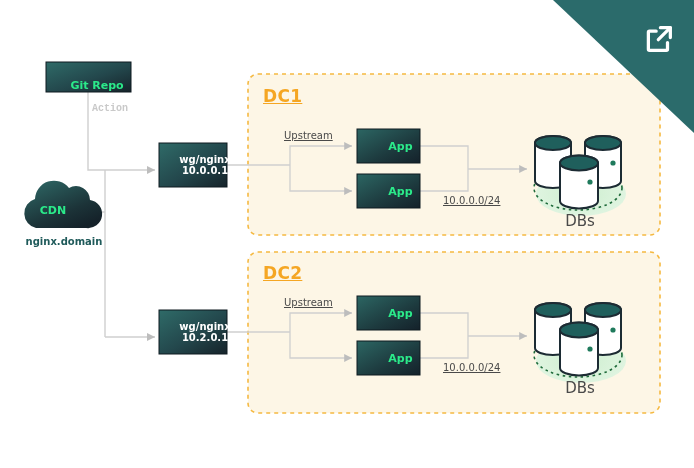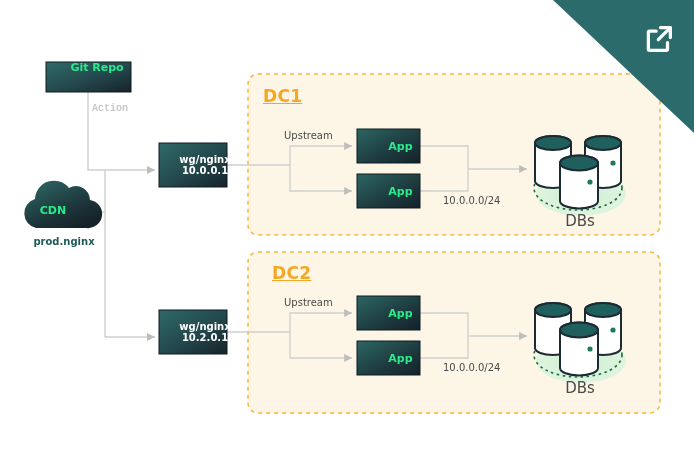--- a/index.html
+++ b/index.html
@@ -32,20 +32,21 @@
     display:flex;align-items:center;justify-content:center;
     flex-direction:column;
     font-weight:bold;
     margin-left:12px;
   }
 
   .plain-label{
     position:absolute;
     color:#4a4a4a;
     white-space:nowrap;
+    text-decoration:underline;
   }
   .muted-label{
     position:absolute;
     color:#c9c9c9;
     white-space:nowrap;
     font-weight:bold;
   }
   .dc-title{
     position:absolute;
     color:#f5a623;
@@ -212,45 +213,45 @@
   </svg>
 
   <div class="corner-icon">
     <svg viewBox="0 0 24 24" width="34" height="34" fill="none" stroke="#ffffff" stroke-width="2.3" stroke-linecap="round" stroke-linejoin="round">
       <path d="M13 4 H20 V11"></path>
       <path d="M20 4 L11.5 12.5"></path>
       <path d="M18 14.5 V19.2 A0.8,0.8 0 0 1 17.2,20 H5.3 A0.8,0.8 0 0 1 4.5,19.2 V7.3 A0.8,0.8 0 0 1 5.3,6.5 H10"></path>
     </svg>
   </div>
 
-  <div class="node-label lbl-green" style="left:46px;top:62px;width:102px;font-size:11px;">Git Repo</div>
+  <div class="node-label lbl-green" style="left:46px;top:80px;width:102px;font-size:11px;">Git Repo</div>
 
   <div class="muted-label" style="left:92px;top:103px;font-size:10px;font-family:Liberation Mono, monospace;">Action</div>
 
   <div class="node-label lbl-green" style="left:20px;top:205px;width:66px;font-size:11px;">CDN</div>
 
-  <div class="domain-label" style="left:20px;top:236px;width:88px;text-align:center;">prod.nginx</div>
+  <div class="domain-label" style="left:20px;top:236px;width:88px;text-align:center;">nginx.domain</div>
 
   <div class="box-text lbl-white" style="left:159px;top:143px;width:68px;height:44px;font-size:10px;">
     <span>wg/nginx</span>
     <span>10.0.0.1</span>
   </div>
 
   <div class="box-text lbl-white" style="left:159px;top:310px;width:68px;height:44px;font-size:10px;">
     <span>wg/nginx</span>
     <span>10.2.0.1</span>
   </div>
 
   <div class="dc-title" style="left:263px;top:86px;">DC1</div>
   <div class="plain-label" style="left:284px;top:130px;font-size:10px;">Upstream</div>
   <div class="box-text lbl-green" style="left:357px;top:129px;width:63px;height:34px;font-size:11px;">App</div>
   <div class="box-text lbl-green" style="left:357px;top:174px;width:63px;height:34px;font-size:11px;">App</div>
   <div class="plain-label" style="left:443px;top:195px;font-size:10px;">10.0.0.0/24</div>
   <div class="dbs-label" style="left:551px;top:212px;width:58px;text-align:center;">DBs</div>
 
-  <div class="dc-title" style="left:272px;top:263px;">DC2</div>
+  <div class="dc-title" style="left:263px;top:263px;">DC2</div>
   <div class="plain-label" style="left:284px;top:297px;font-size:10px;">Upstream</div>
   <div class="box-text lbl-green" style="left:357px;top:296px;width:63px;height:34px;font-size:11px;">App</div>
   <div class="box-text lbl-green" style="left:357px;top:341px;width:63px;height:34px;font-size:11px;">App</div>
   <div class="plain-label" style="left:443px;top:362px;font-size:10px;">10.0.0.0/24</div>
   <div class="dbs-label" style="left:551px;top:379px;width:58px;text-align:center;">DBs</div>
 
 </div>
 
 </body></html>

